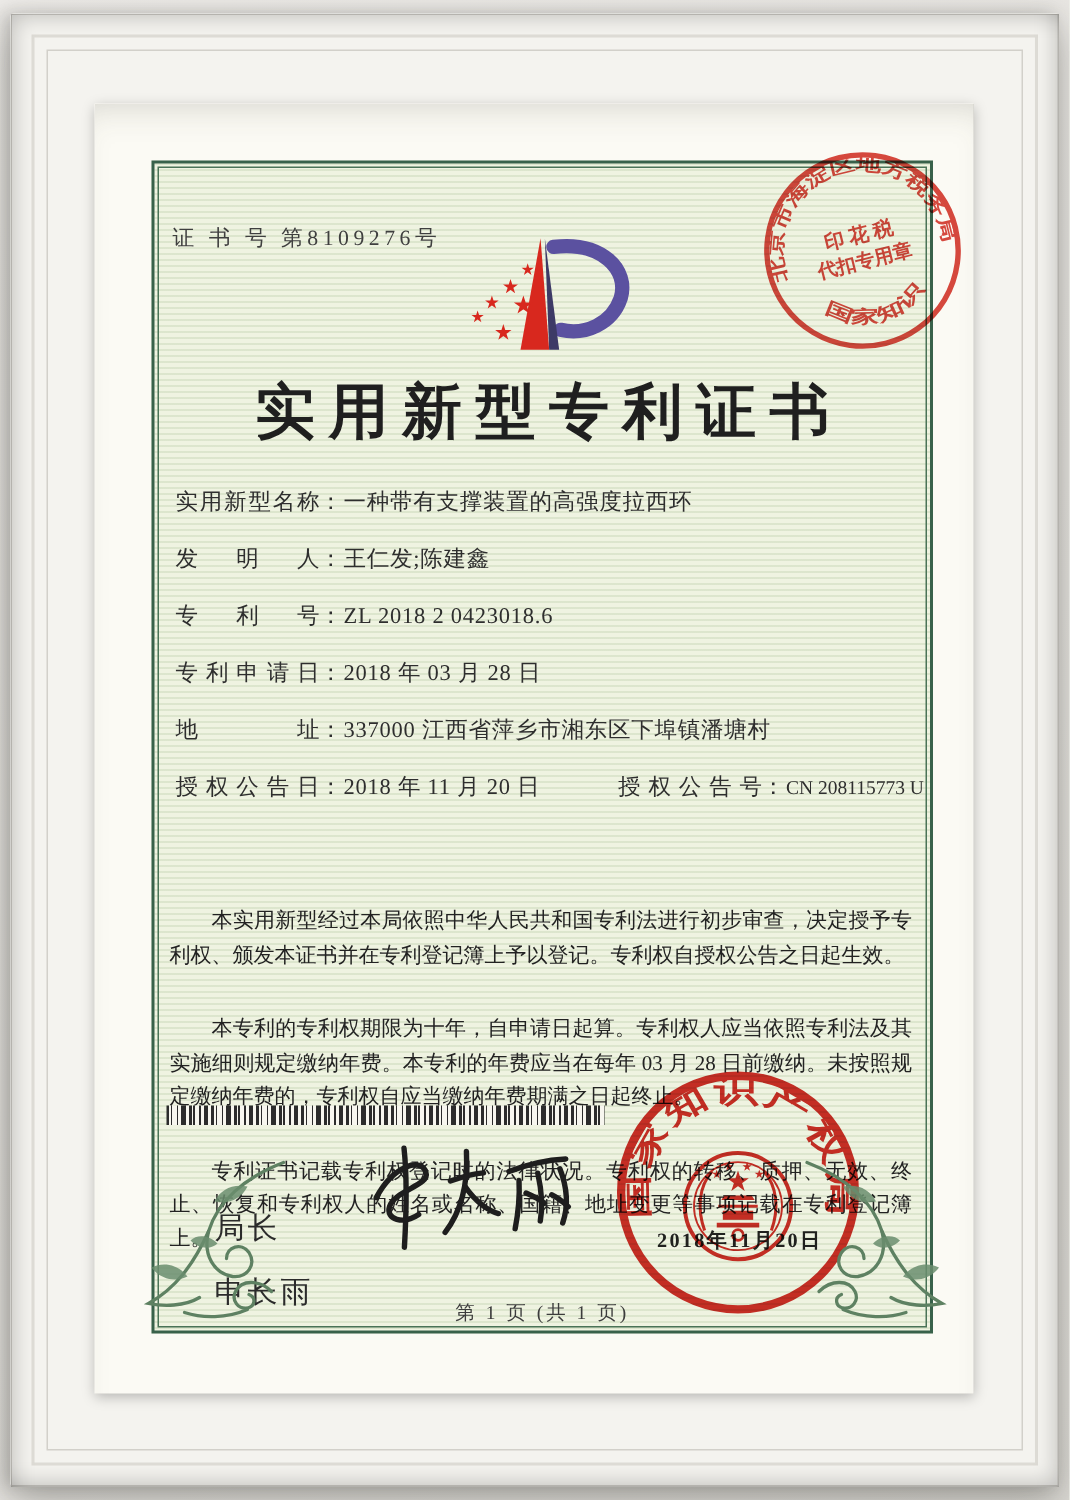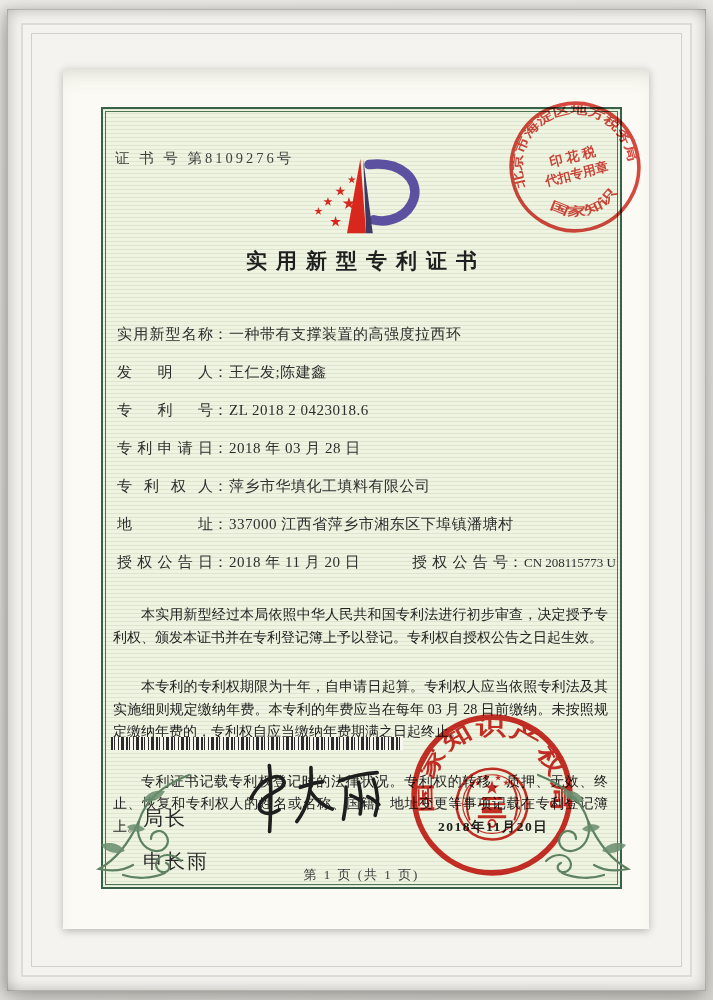--- a/index.html
+++ b/index.html
@@ -41,21 +41,21 @@
     padding-left: 24px;
   }
   .cert-inner-line { position:absolute; inset:2px; border:1px solid #4a7357; pointer-events:none; }
 
   .cert-number { position:absolute; left:12px; top:40px; font-size:14.5px; letter-spacing:3px; color:#3f3f3f; }
 
   .logo { position:absolute; left:203px; top:40px; width:124px; height:96px; }
 
   .title {
     position:absolute; left:0; right:0; top:138px; text-align:center;
-    font-size:21px; font-weight:700; letter-spacing:9px; color:#1f1f1f; text-indent:9px;
+    font-size:40px; font-weight:700; letter-spacing:9px; color:#1f1f1f; text-indent:9px;
   }
 
   .fields { position:absolute; left:14px; right:2px; top:216px; font-size:15px; color:#2e2e2e; }
   .frow { height:17px; margin-bottom:21px; white-space:nowrap; position:relative; }
   .flabel { display:inline-block; width:96px; text-align:justify; text-align-last:justify; vertical-align:top; }
   .fcolon { display:inline-block; width:16px; }
   .fvalue { letter-spacing:.5px; }
   .grant-no { position:absolute; left:295px; top:0; white-space:nowrap;font-family:Liberation Serif, serif; }
   .grant-no .fvalue { font-size:13px; letter-spacing:0; }
 
@@ -123,23 +123,20 @@
             <span class="flabel">实用新型名称</span><span class="fcolon">：</span><span class="fvalue">一种带有支撑装置的高强度拉西环</span>
           </div>
           <div class="frow">
             <span class="flabel">发明人</span><span class="fcolon">：</span><span class="fvalue">王仁发;陈建鑫</span>
           </div>
           <div class="frow">
             <span class="flabel">专利号</span><span class="fcolon">：</span><span class="fvalue">ZL 2018 2 0423018.6</span>
           </div>
           <div class="frow">
             <span class="flabel">专利申请日</span><span class="fcolon">：</span><span class="fvalue">2018 年 03 月 28 日</span>
-          </div>
-          <div class="frow">
-            <span class="flabel">专利权人</span><span class="fcolon">：</span><span class="fvalue">萍乡市华填化工填料有限公司</span>
           </div>
           <div class="frow">
             <span class="flabel">地址</span><span class="fcolon">：</span><span class="fvalue">337000 江西省萍乡市湘东区下埠镇潘塘村</span>
           </div>
           <div class="frow">
             <span class="flabel">授权公告日</span><span class="fcolon">：</span><span class="fvalue">2018 年 11 月 20 日</span>
             <span class="grant-no">
               <span class="flabel">授权公告号</span><span class="fcolon">：</span><span class="fvalue">CN 208115773 U</span>
             </span>
           </div>

